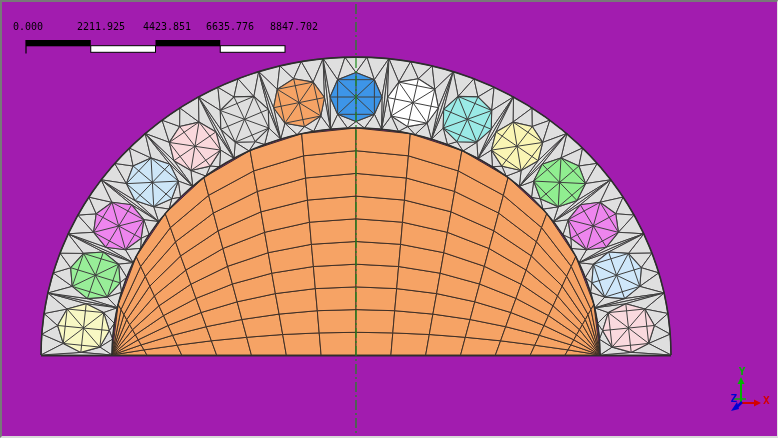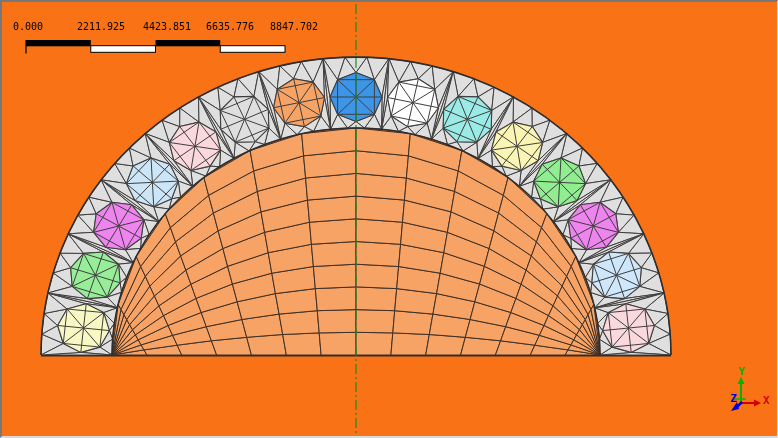--- a/index.html
+++ b/index.html
@@ -4,21 +4,21 @@
 <style>
   html,body{margin:0;padding:0;background:#fff;}
   #viewer-window{
     position:relative;
     width:778px;height:438px;
     box-sizing:border-box;
     border-top:2px solid #787878;
     border-left:2px solid #787878;
     border-bottom:2px solid #d9d9d9;
     border-right:1px solid #e3e3e3;
-    background:#f97316;
+    background:#a21caf;
     overflow:hidden;
     font-family:"DejaVu Sans Mono","Liberation Mono",monospace;
   }
   #viewport-svg{display:block;}
   text{user-select:none;}
 </style>
 </head>
 <body>
 
 <div id="viewer-window">

